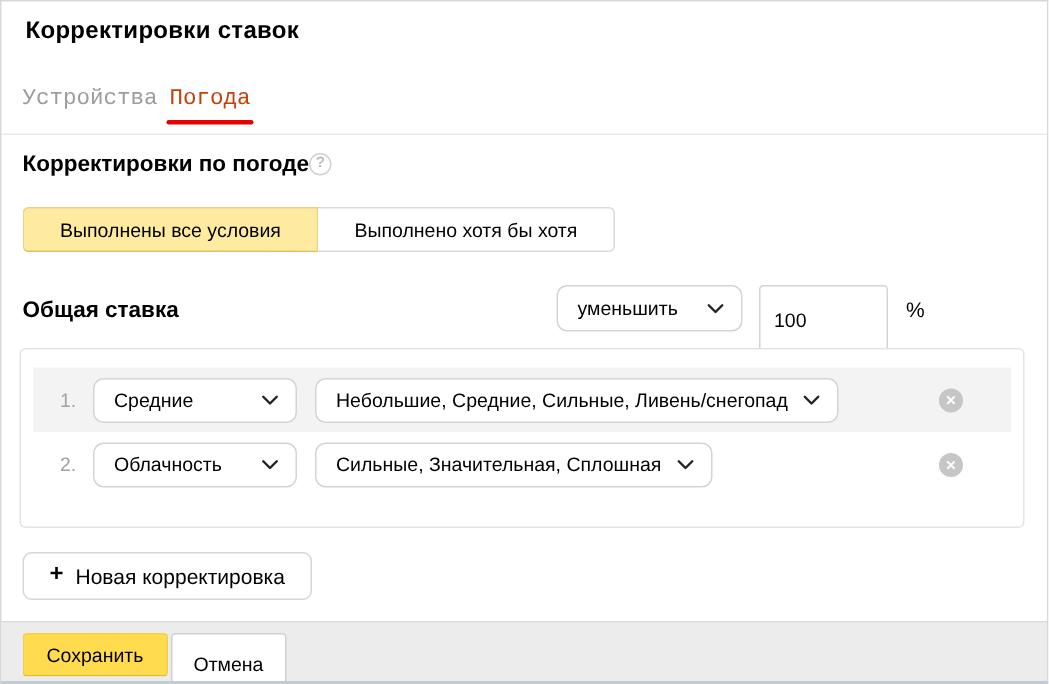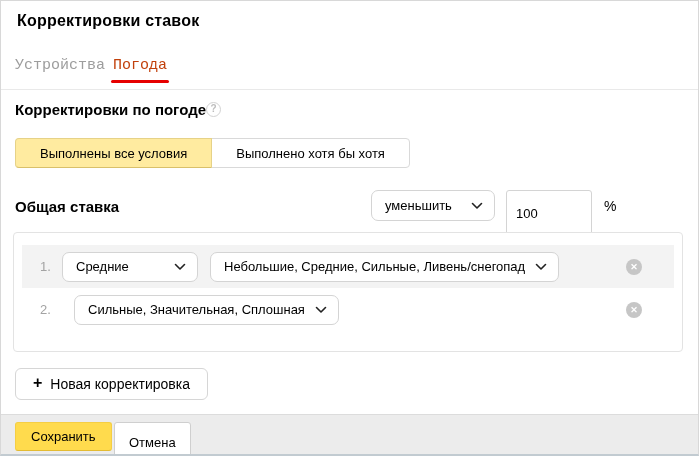--- a/index.html
+++ b/index.html
@@ -154,20 +154,28 @@
           <svg width="12" height="8" viewBox="0 0 12 8">
               <path d="M1.5 1.5 L6 6 L10.5 1.5" stroke="#222" stroke-width="1.6" fill="none" stroke-linecap="round" stroke-linejoin="round"></path>
             </svg>
         </span>
       </div>
       <div class="remove-btn">✕</div>
     </div>
 
     <div class="condition-row" style="top:55px;">
       <div class="row-index">2.</div>
+      <div class="select-control param-select">
+        <span>Облачность</span>
+        <span class="chev">
+          <svg width="12" height="8" viewBox="0 0 12 8">
+              <path d="M1.5 1.5 L6 6 L10.5 1.5" stroke="#222" stroke-width="1.6" fill="none" stroke-linecap="round" stroke-linejoin="round"></path>
+            </svg>
+        </span>
+      </div>
       <div class="select-control values-select">
         <span>Сильные, Значительная, Сплошная</span>
         <span class="chev">
           <svg width="12" height="8" viewBox="0 0 12 8">
               <path d="M1.5 1.5 L6 6 L10.5 1.5" stroke="#222" stroke-width="1.6" fill="none" stroke-linecap="round" stroke-linejoin="round"></path>
             </svg>
         </span>
       </div>
       <div class="remove-btn">✕</div>
     </div>

